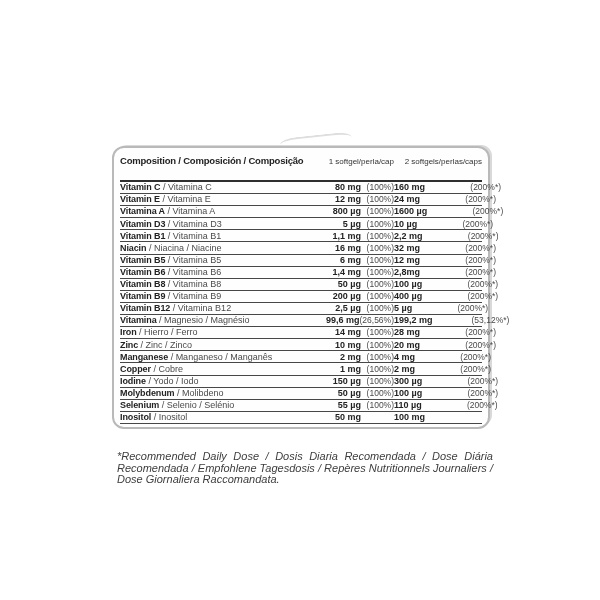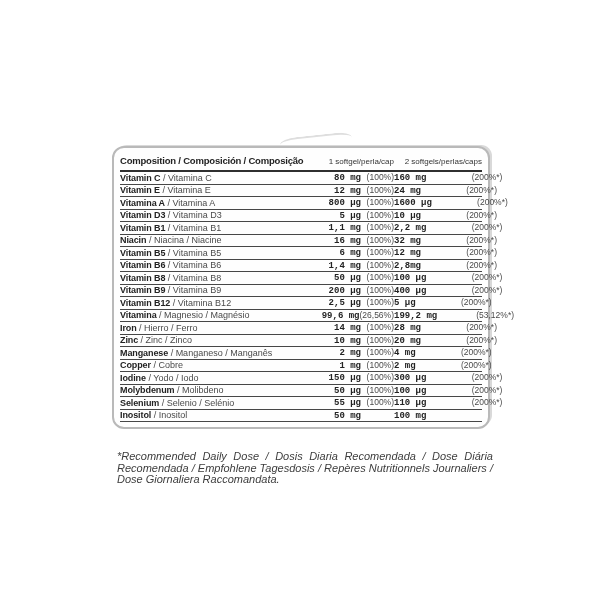--- a/index.html
+++ b/index.html
@@ -34,21 +34,21 @@
     border-collapse: collapse;
     table-layout: fixed;
   }
   col.c-name { width: 178px; }
   col.c-v1   { width: 96px; }
   col.c-v2   { width: 88px; }
   thead th {
     border-bottom: 2px solid #2f2f2f;
     height: 15px;
     vertical-align: bottom;
-    padding: 0 0 4px 0;
+    padding: 0 0 14px 0;
     white-space: nowrap;
   }
   th.h-name {
     font-size: 9.5px; font-weight: bold;
     text-align: left; color: #232323;
     letter-spacing: -0.2px;
   }
   th.h-dose {
     font-size: 8px; font-weight: normal;
     text-align: right; color: #333333;
@@ -58,21 +58,21 @@
     height: 11.1px;
     padding: 0;
     font-size: 9px;
     line-height: 10.5px;
     white-space: nowrap;
     vertical-align: middle;
   }
   td.name { text-align: left; color: #4a4a4a; }
   td.name b { color: #232323; letter-spacing: -0.1px; }
   td.dose { text-align: right; }
-  td.dose b { color: #232323; font-family: Liberation Mono, monospace; }
+  td.dose b { color: #232323; }
   .pct {
     display: inline-block;
     font-weight: normal;
     color: #4a4a4a;
     font-size: 8.5px;
     text-align: right;
   }
   .pct.p1 { min-width: 33px; }
   .pct.p2 { min-width: 37px; margin-left: 39px; }
   .footnote {

